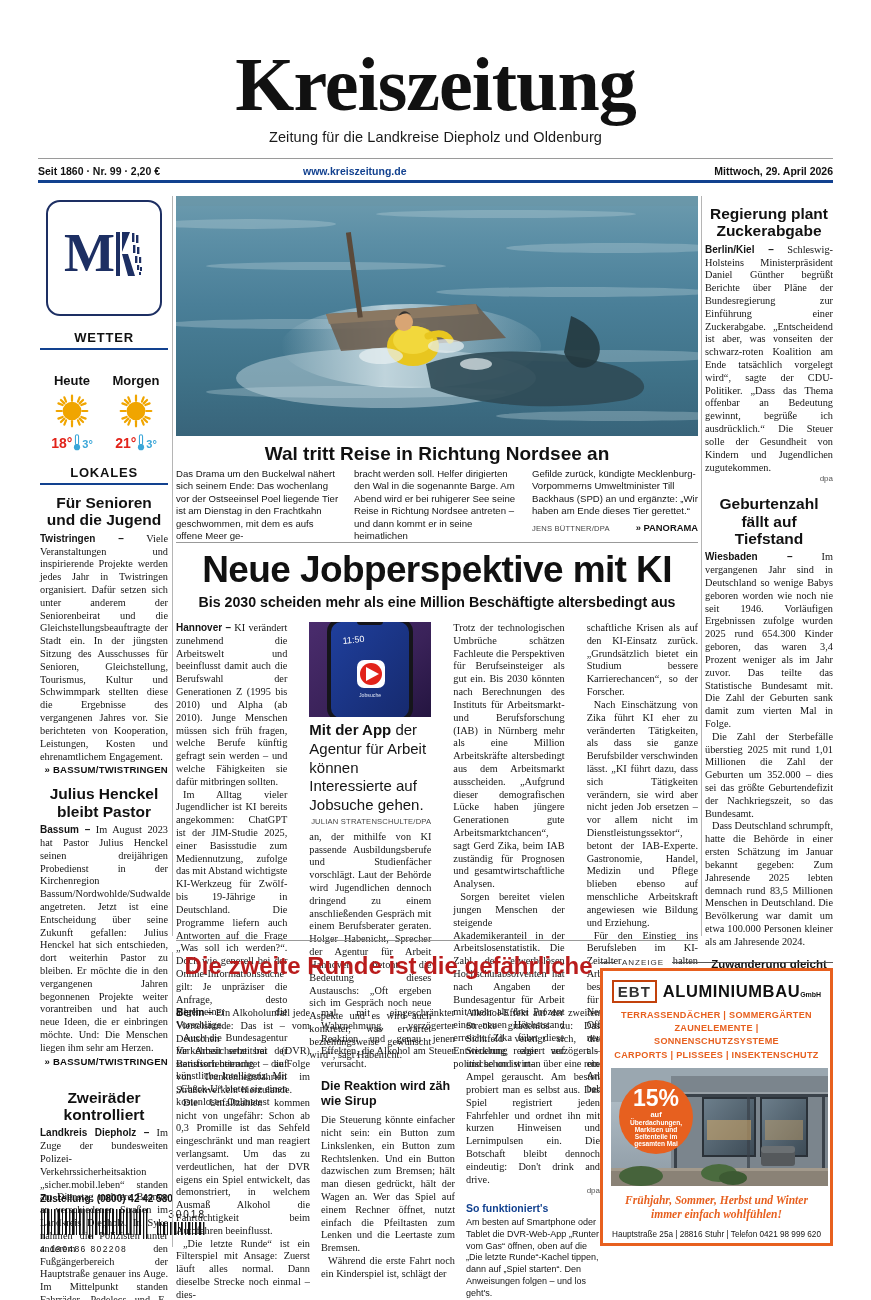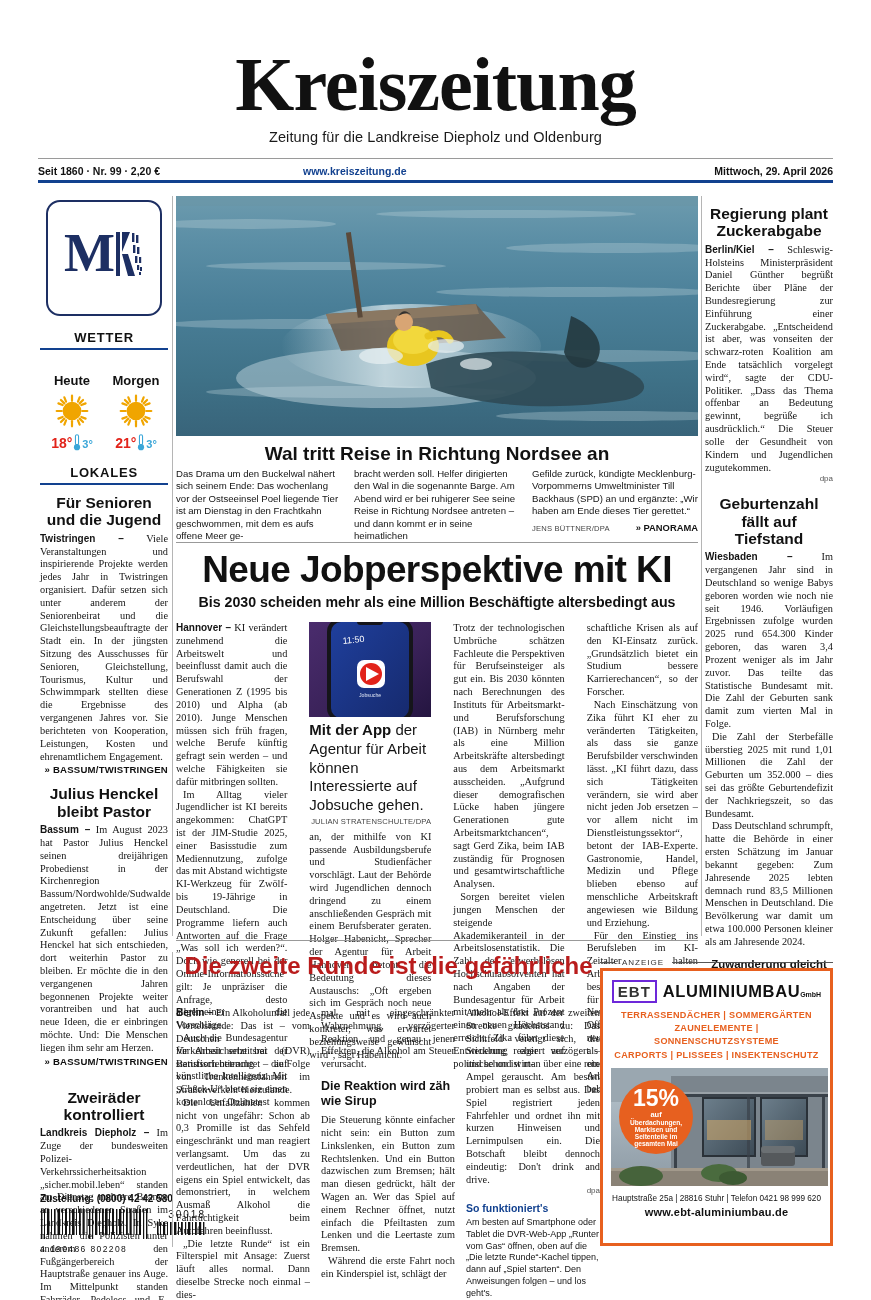--- a/index.html
+++ b/index.html
@@ -405,21 +405,21 @@
   }
   .ad-inner { padding: 7px 8px 0 8px; }
   .ad-logo-row {
     display: flex;
     align-items: center;
     gap: 6px;
     justify-content: center;
     margin-top: 2px;
   }
   .ebt-mark {
-    border: 2px solid #6d28d9;
+    border: 2px solid #c2410c;
     padding: 1px 4px;
     font-family: "Liberation Sans", sans-serif;
     font-weight: 700;
     font-size: 15px;
     letter-spacing: 1px;
     color: #333;
     display: flex;
     align-items: center;
   }
   .ad-brand {
@@ -940,20 +940,24 @@
         <div class="ad-badge">
           <div class="pct">15%</div>
           <div class="l1">auf</div>
           <div class="l2">Überdachungen,</div>
           <div class="l2">Markisen und</div>
           <div class="l2">Seitenteile im</div>
           <div class="l2">gesamten Mai</div>
         </div>
       </div>
 
+      <div class="ad-slogan">
+        <div>Frühjahr, Sommer, Herbst und Winter</div>
+        <div>immer einfach wohlfühlen!</div>
+      </div>
 
       <div class="ad-contact">Hauptstraße 25a | 28816 Stuhr | Telefon 0421 98 999 620</div>
       <div class="ad-web">www.ebt-aluminiumbau.de</div>
     </div>
   </div>
 
   <div class="zustell">Zustellung: (0800) 42 42 580</div>
 
   <div class="barcode-wrap">
     <div class="bc-main">

